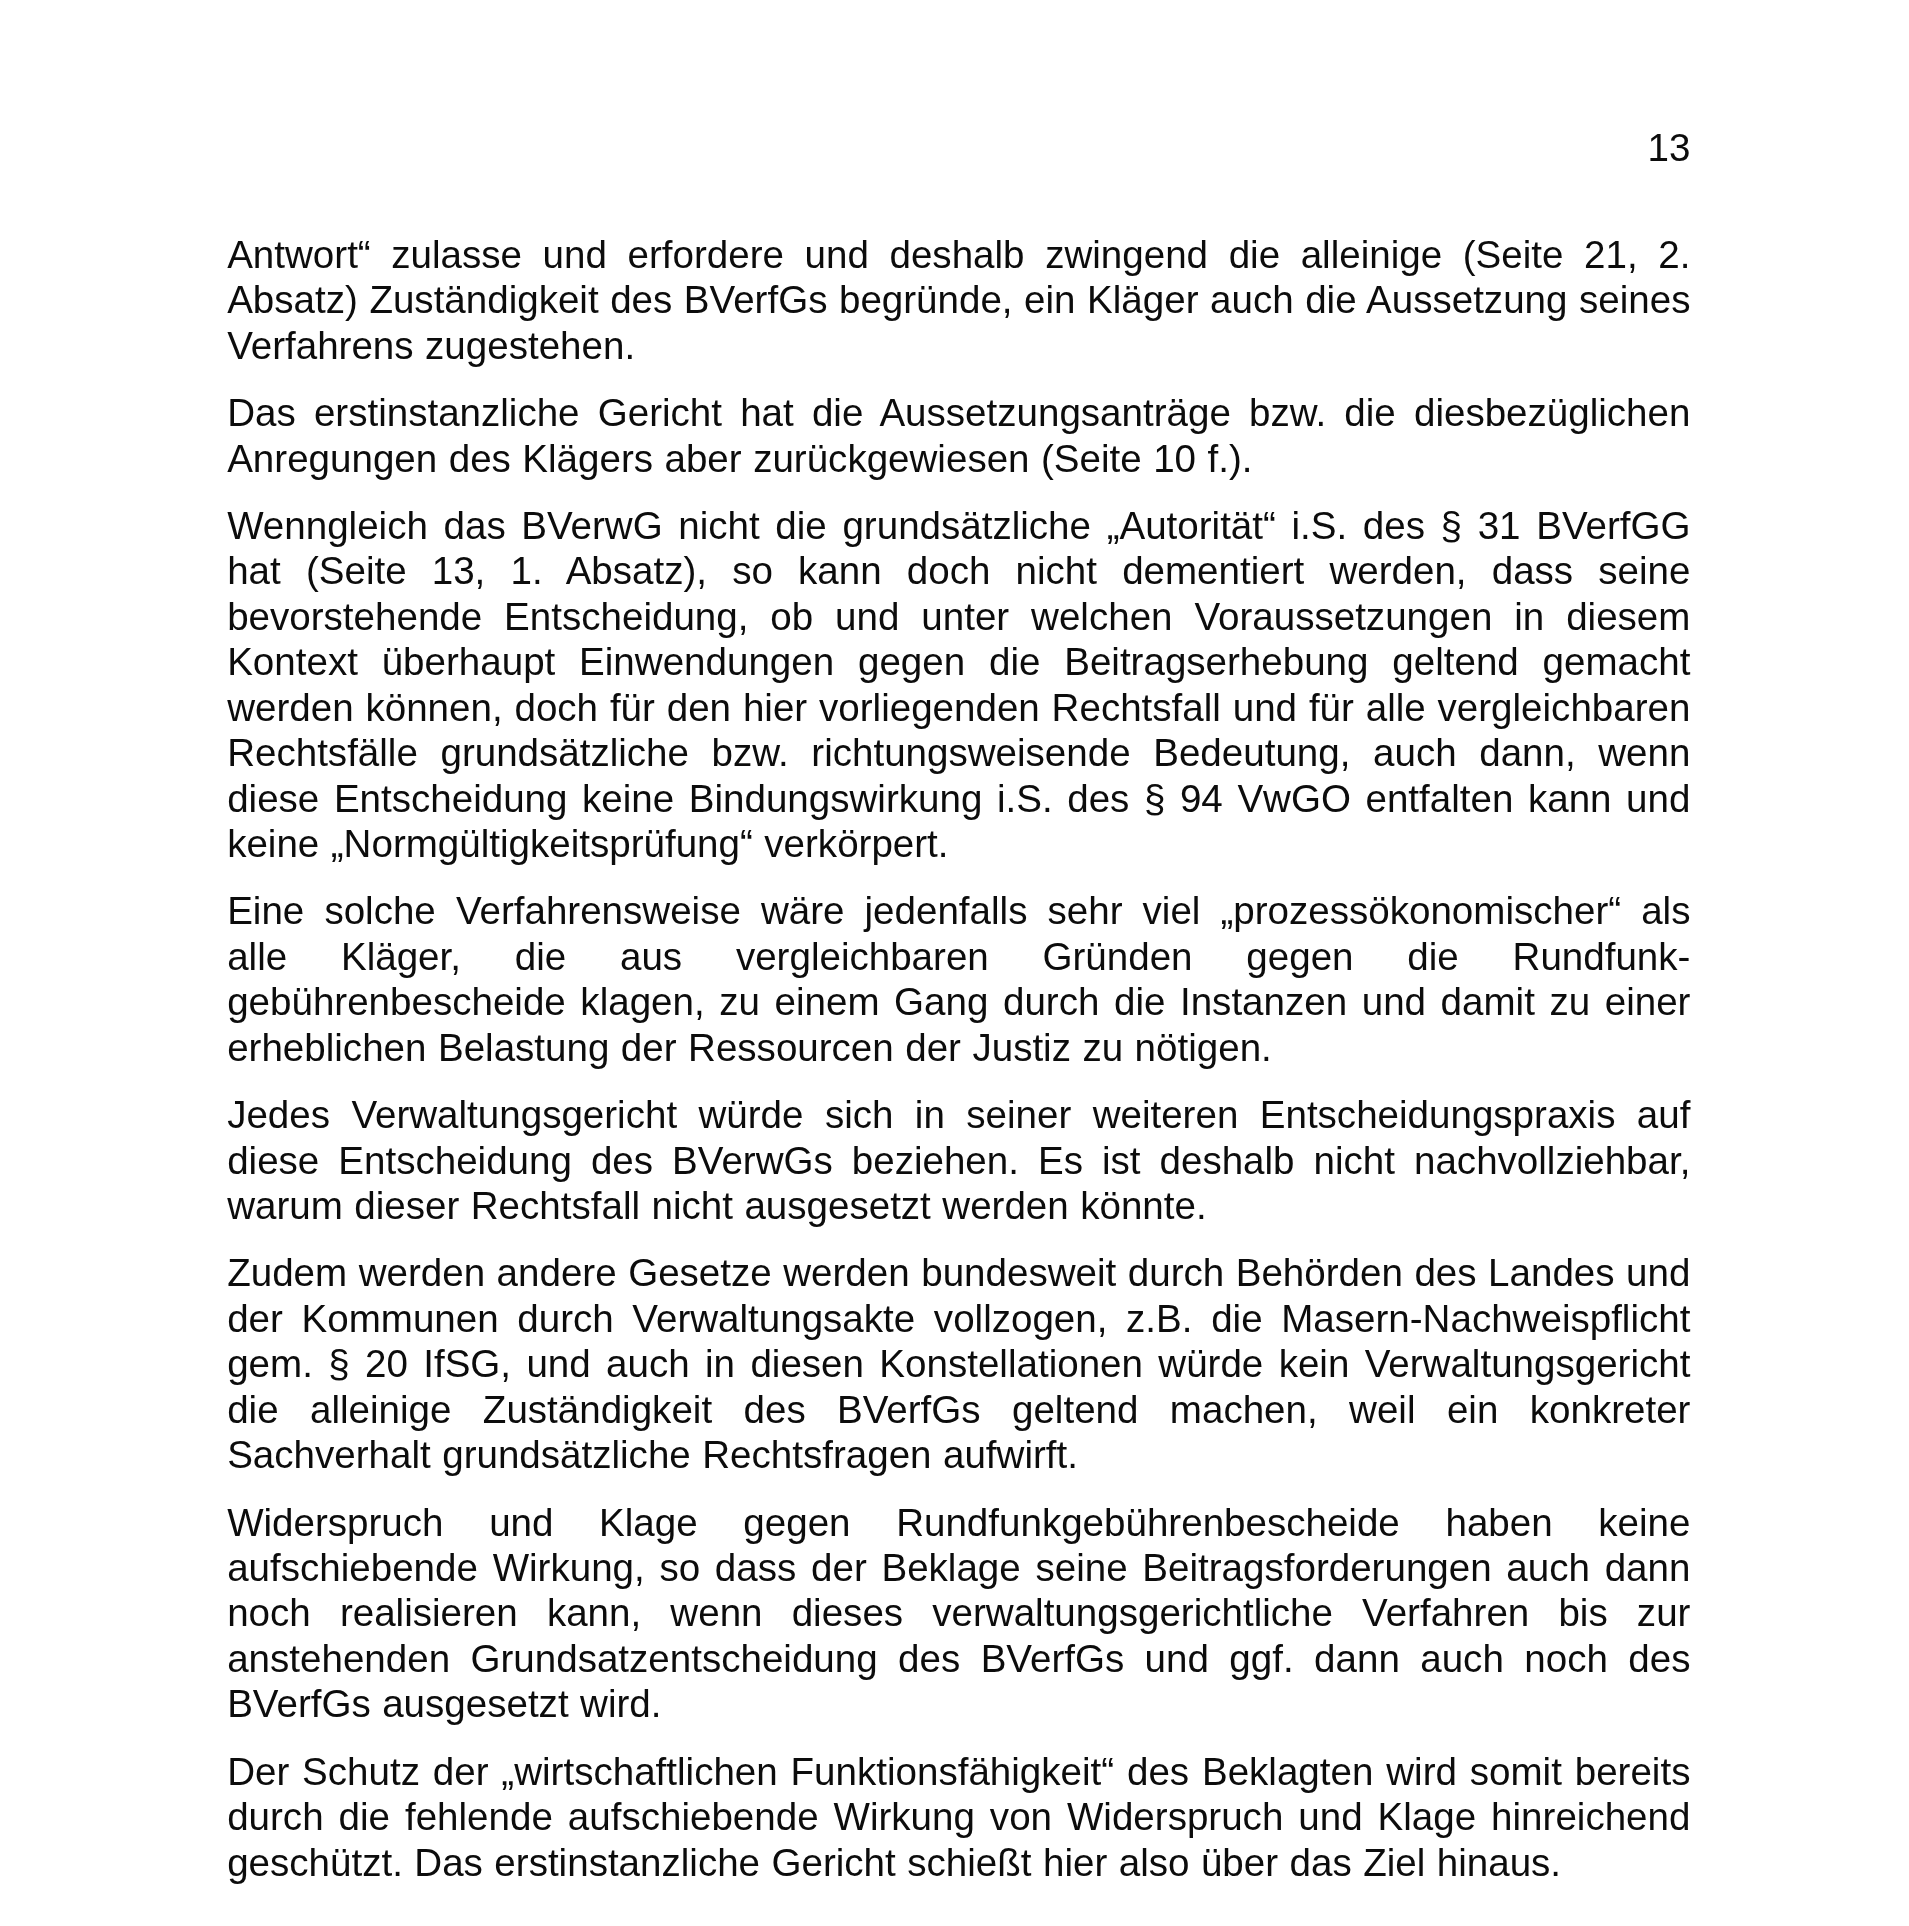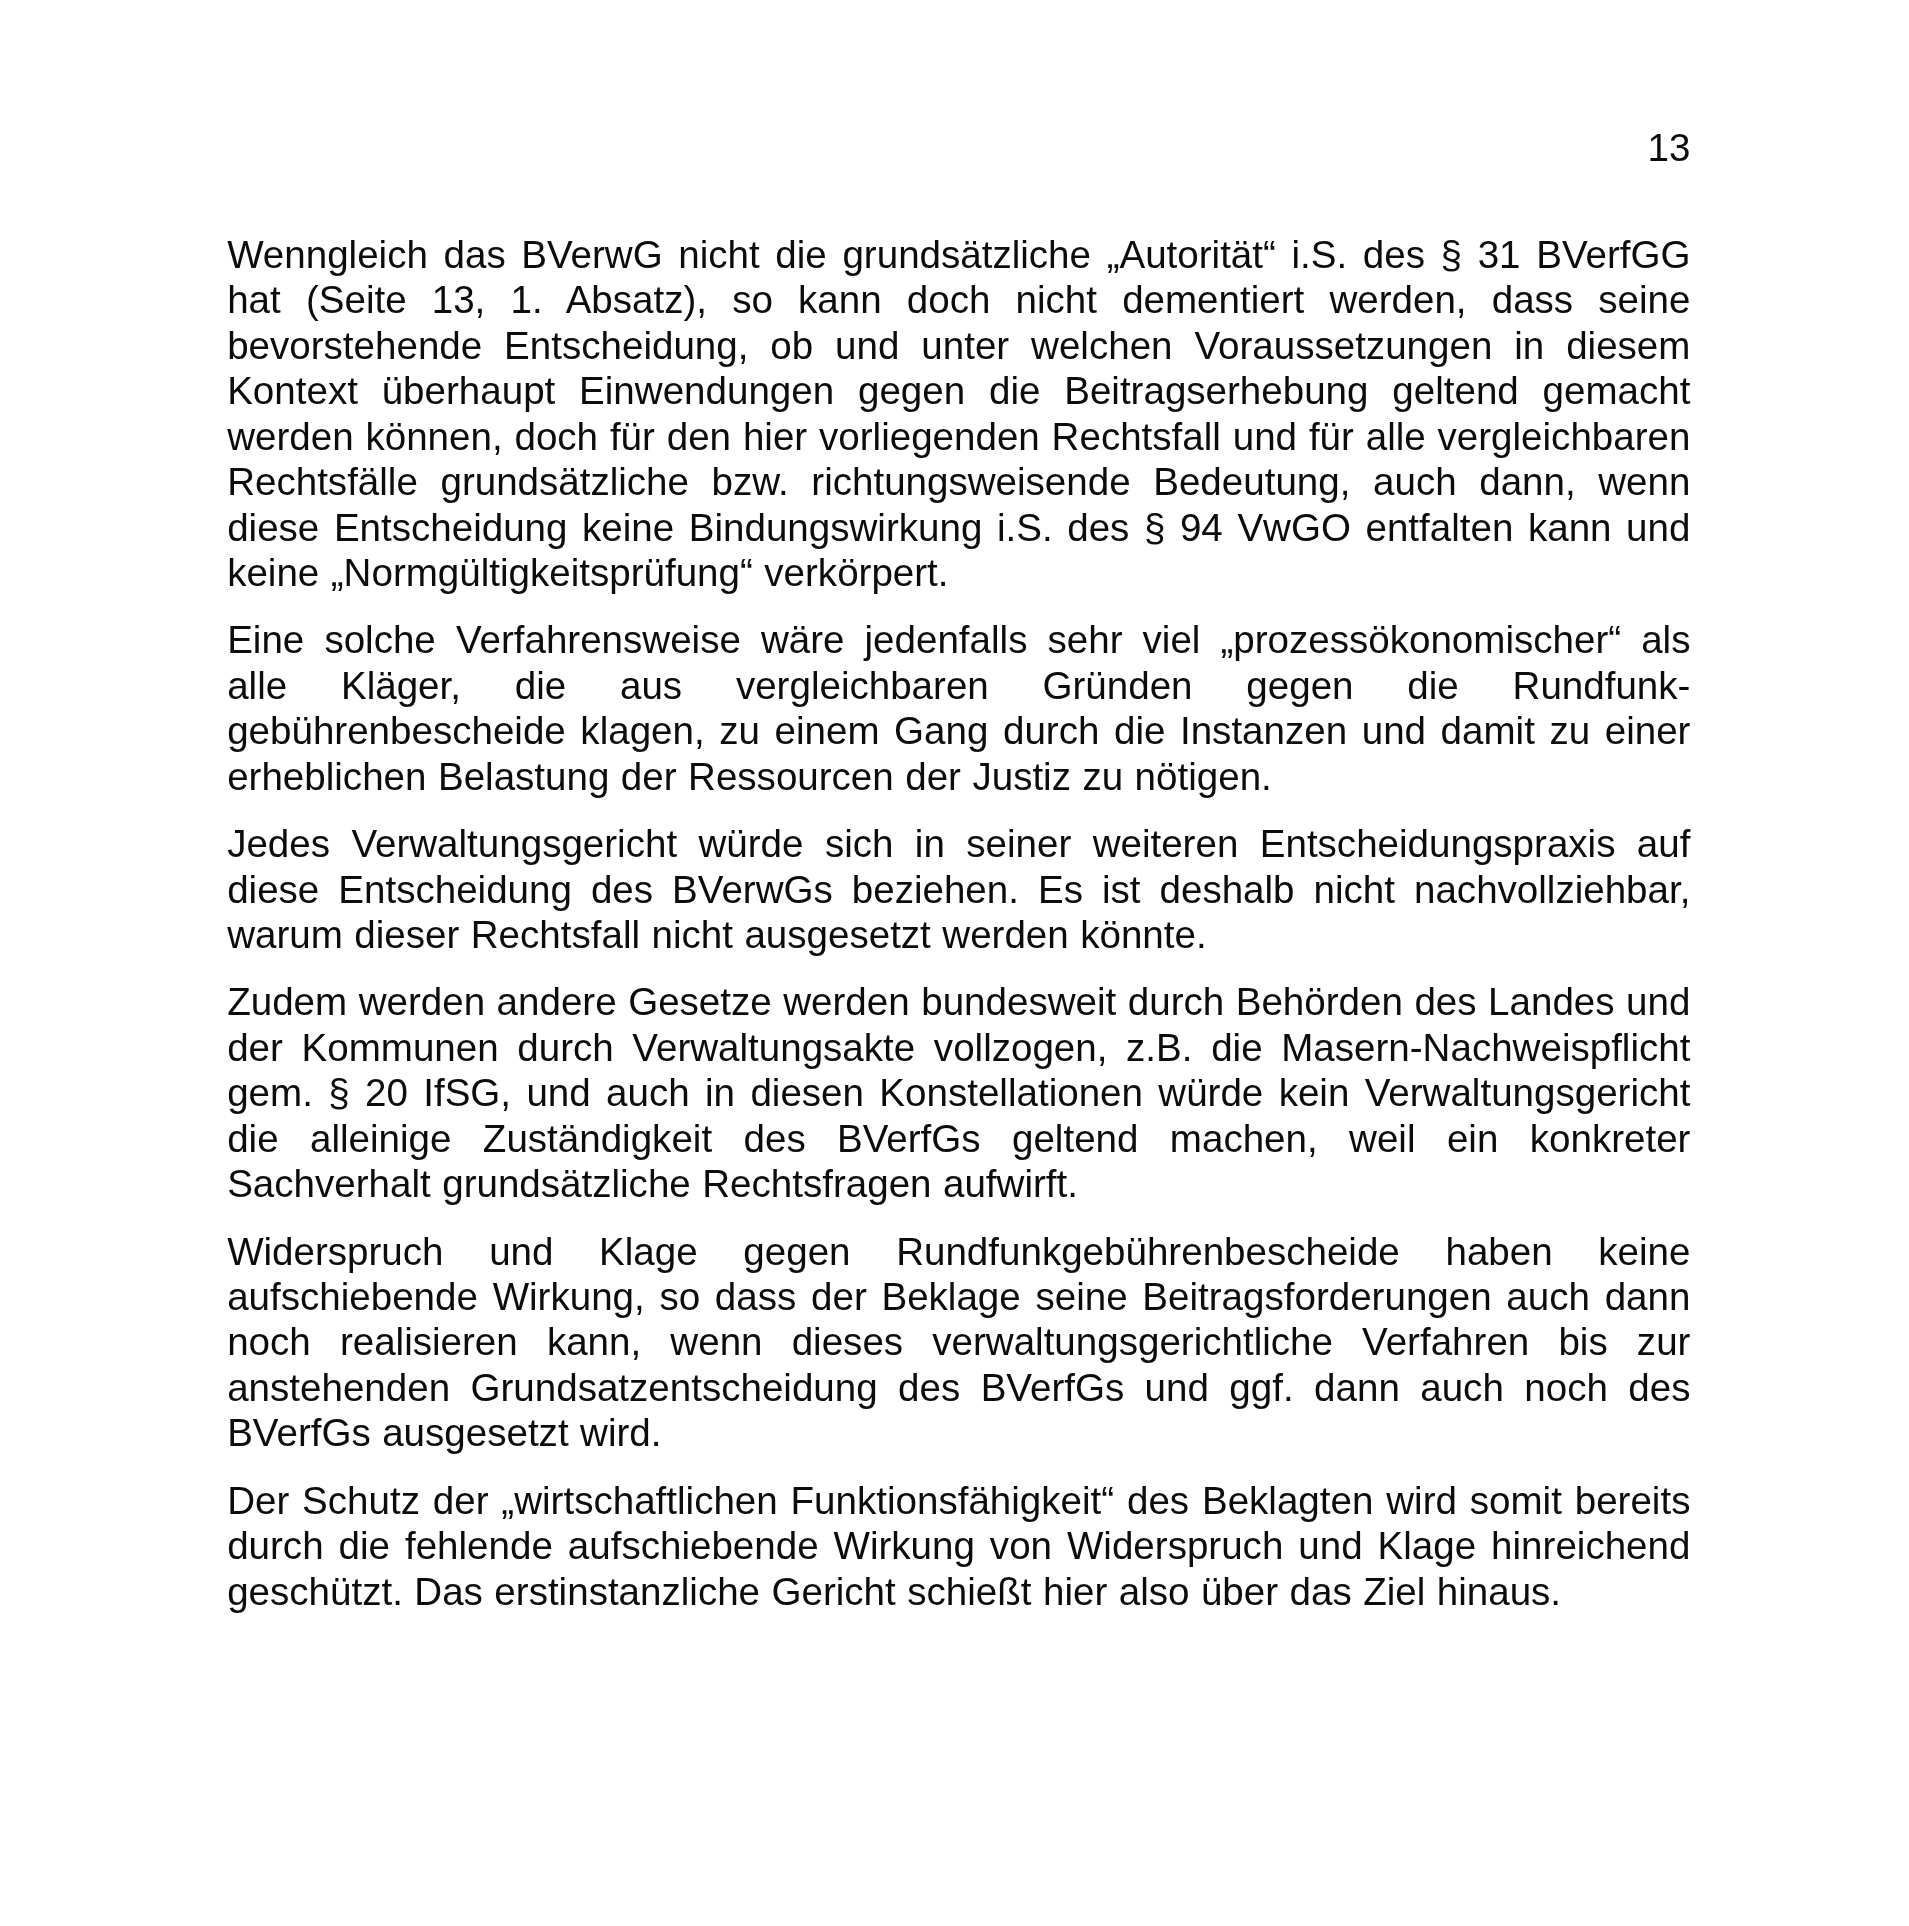--- a/index.html
+++ b/index.html
@@ -43,20 +43,22 @@
     margin-bottom: 0;
   }
 </style>
 </head>
 <body>
 
 <div class="page">
   <div class="page-number">13</div>
 
   <main class="content">
+    <p class="para">Antwort“ zulasse und erfordere und deshalb zwingend die alleinige (Seite 21, 2. Absatz) Zuständigkeit des BVerfGs begründe, ein Kläger auch die Aussetzung seines Verfahrens zugestehen.</p>
+    <p class="para">Das erstinstanzliche Gericht hat die Aussetzungsanträge bzw. die diesbezüglichen Anregungen des Klägers aber zurückgewiesen (Seite 10 f.).</p>
     <p class="para">Wenngleich das BVerwG nicht die grundsätzliche „Autorität“ i.S. des § 31 BVerfGG hat (Seite 13, 1. Absatz), so kann doch nicht dementiert werden, dass seine bevorstehende Entscheidung, ob und unter welchen Voraussetzungen in diesem Kontext überhaupt Einwendungen gegen die Beitragserhebung geltend gemacht werden können, doch für den hier vorliegenden Rechtsfall und für alle vergleichbaren Rechtsfälle grundsätzliche bzw. richtungsweisende Bedeutung, auch dann, wenn diese Entscheidung keine Bindungswirkung i.S. des § 94 VwGO entfalten kann und keine „Normgültigkeitsprüfung“ verkörpert.</p>
     <p class="para">Eine solche Verfahrensweise wäre jedenfalls sehr viel „prozessökonomischer“ als alle Kläger, die aus vergleichbaren Gründen gegen die Rundfunk-gebührenbescheide klagen, zu einem Gang durch die Instanzen und damit zu einer erheblichen Belastung der Ressourcen der Justiz zu nötigen.</p>
     <p class="para">Jedes Verwaltungsgericht würde sich in seiner weiteren Entscheidungspraxis auf diese Entscheidung des BVerwGs beziehen. Es ist deshalb nicht nachvollziehbar, warum dieser Rechtsfall nicht ausgesetzt werden könnte.</p>
     <p class="para">Zudem werden andere Gesetze werden bundesweit durch Behörden des Landes und der Kommunen durch Verwaltungsakte vollzogen, z.B. die Masern-Nachweispflicht gem. § 20 IfSG, und auch in diesen Konstellationen würde kein Verwaltungsgericht die alleinige Zuständigkeit des BVerfGs geltend machen, weil ein konkreter Sachverhalt grundsätzliche Rechtsfragen aufwirft.</p>
     <p class="para">Widerspruch und Klage gegen Rundfunkgebührenbescheide haben keine aufschiebende Wirkung, so dass der Beklage seine Beitragsforderungen auch dann noch realisieren kann, wenn dieses verwaltungsgerichtliche Verfahren bis zur anstehenden Grundsatzentscheidung des BVerfGs und ggf. dann auch noch des BVerfGs ausgesetzt wird.</p>
     <p class="para">Der Schutz der „wirtschaftlichen Funktionsfähigkeit“ des Beklagten wird somit bereits durch die fehlende aufschiebende Wirkung von Widerspruch und Klage hinreichend geschützt. Das erstinstanzliche Gericht schießt hier also über das Ziel hinaus.</p>
 
   </main>
 </div>
 

